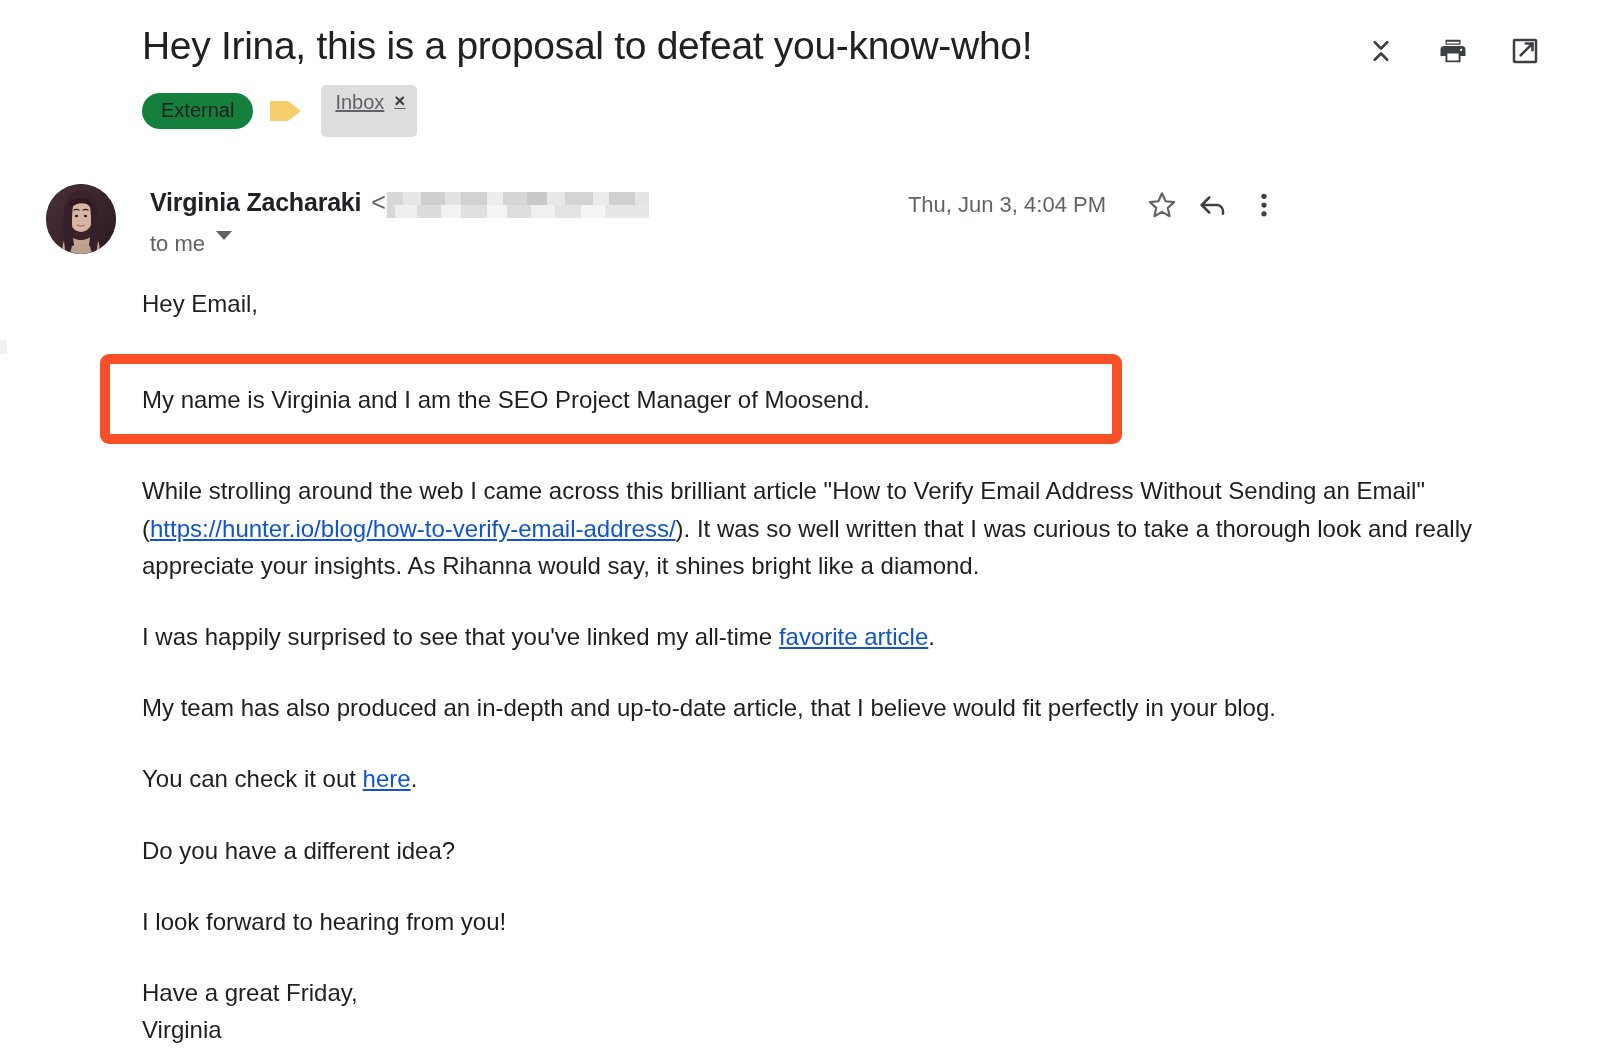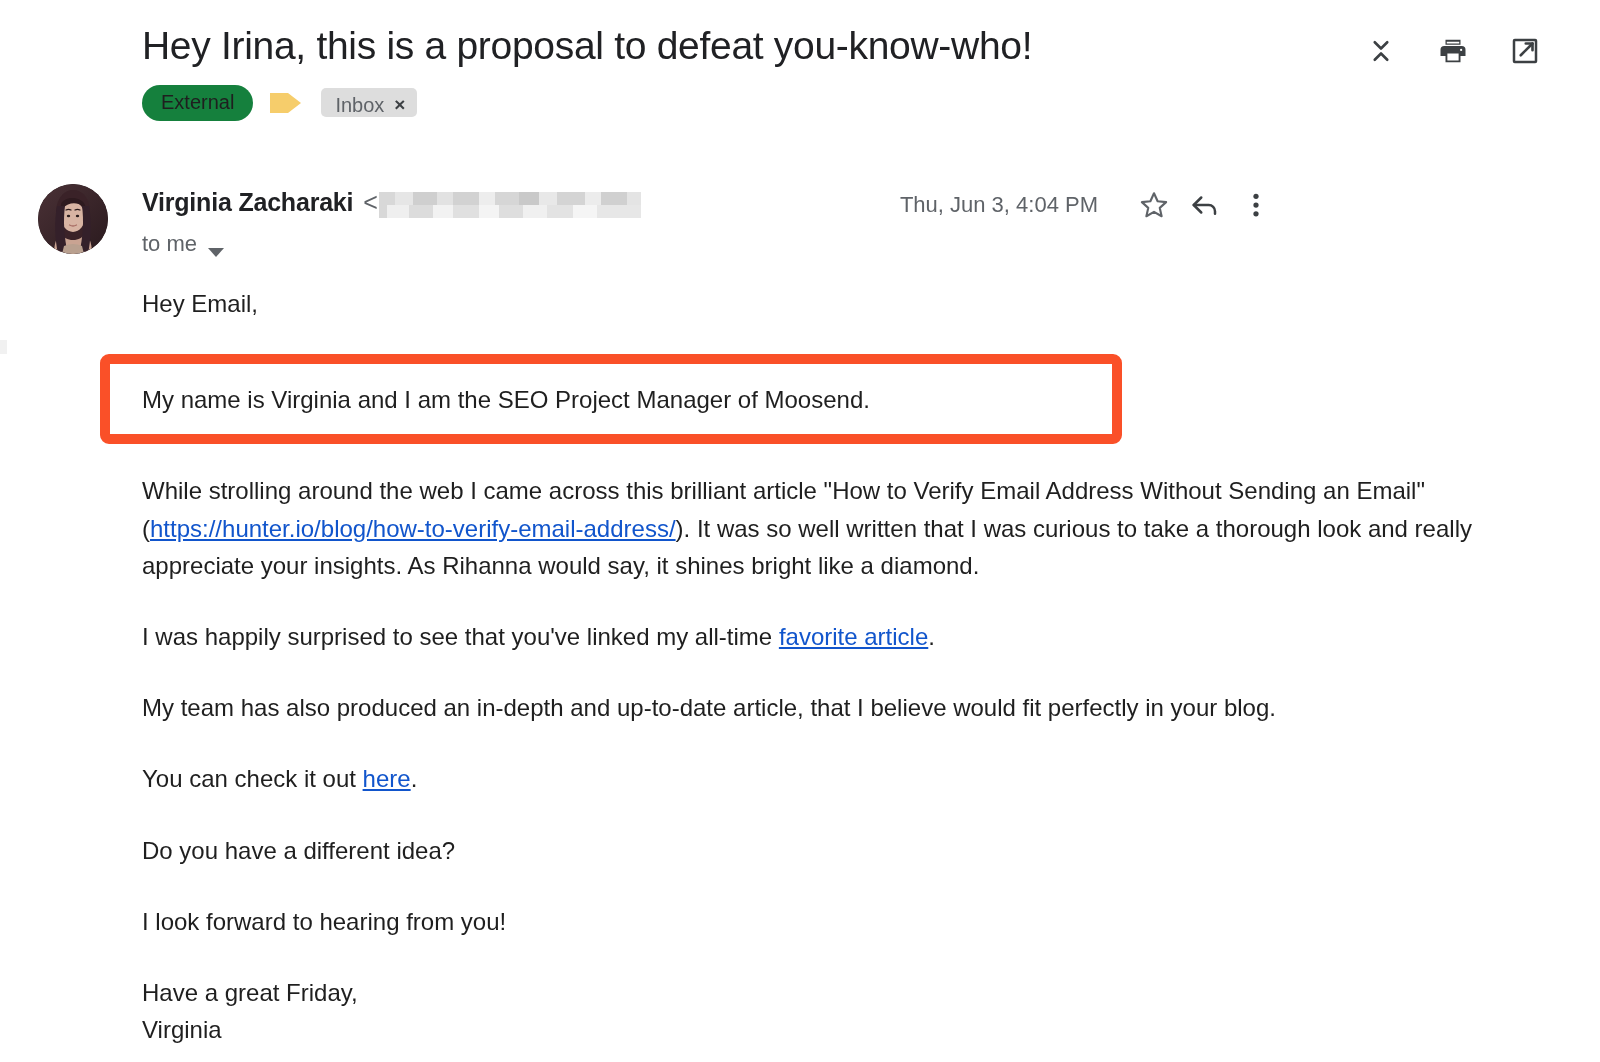--- a/index.html
+++ b/index.html
@@ -87,39 +87,40 @@
     height: 30px;
     margin-left: 17px;
     margin-right: 17px;
     flex: none;
   }
   .chip-inbox {
     background: #dddddd;
     color: #5f6368;
     font-size: 20px;
     font-weight: 400;
-    padding: 5px 12px 0 14px;
+    padding: 5px 12px 23px 14px;
     border-radius: 5px;
     line-height: 1.2;
     display: flex;
     align-items: center;
     gap: 10px;
     cursor: pointer;
+    text-decoration: underline;
   }
   .chip-inbox .x {
     font-size: 19px;
     color: #3c4043;
     font-weight: 600;
     cursor: pointer;
   }
 
   
   .sender-row {
     position: absolute;
-    left: 0;
+    left: 8px;
     top: 184px;
     width: 1331px;
     padding: 0 60px 0 38px;
     display: flex;
     align-items: flex-start;
   }
   .avatar {
     width: 70px; height: 70px;
     border-radius: 50%;
     flex: none;
@@ -170,21 +171,21 @@
     left: 8px; right: 0; top: 13px; bottom: 0;
     background:
       linear-gradient(90deg,
         #efefef 0 22px, #dcdcdc 22px 46px, #f2f2f2 46px 66px,
         #e0e0e0 66px 92px, #f4f4f4 92px 112px, #dedede 112px 136px,
         #f0f0f0 136px 160px, #e3e3e3 160px 186px, #f5f5f5 186px 210px,
         #e7e7e7 210px 240px);
   }
   .to-me {
     display: flex;
-    align-items: flex-end;
+    align-items: flex-start;
     margin-top: 14px;
     gap: 11px;
     cursor: pointer;
     width: fit-content;
   }
   .to-me-text {
     font-size: 22px;
     color: #5f6368;
   }
   .caret {

